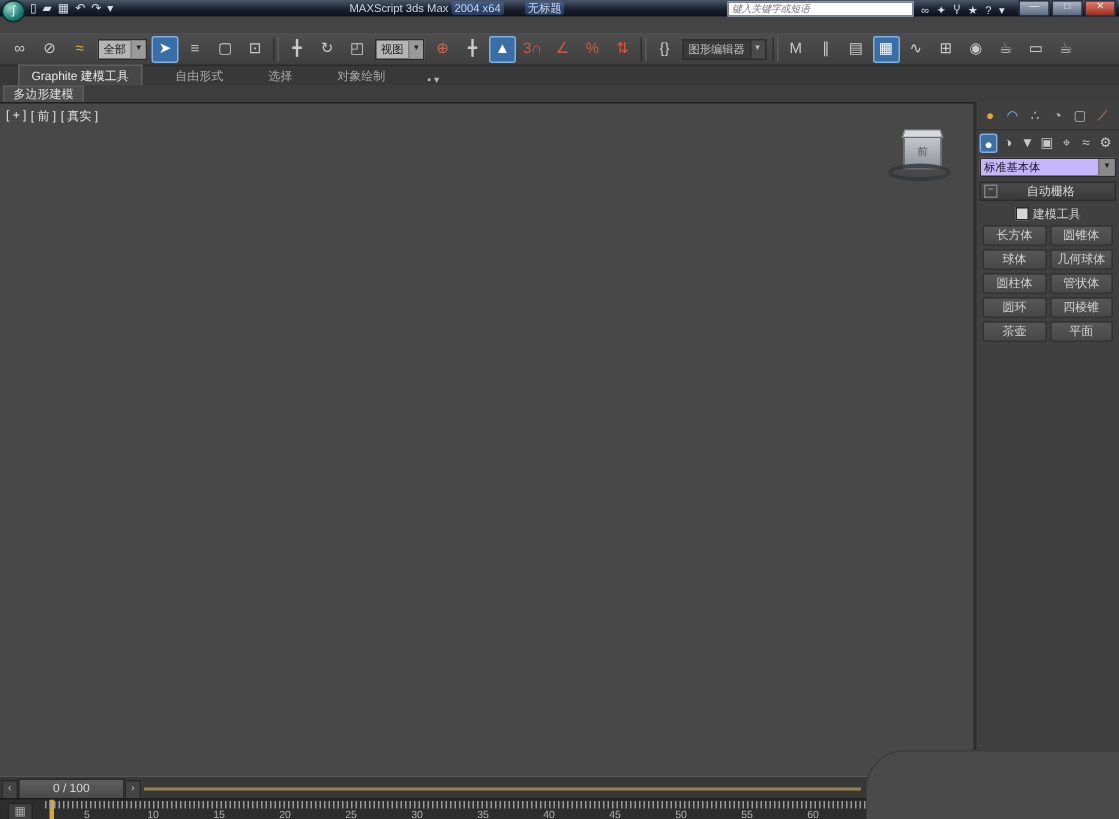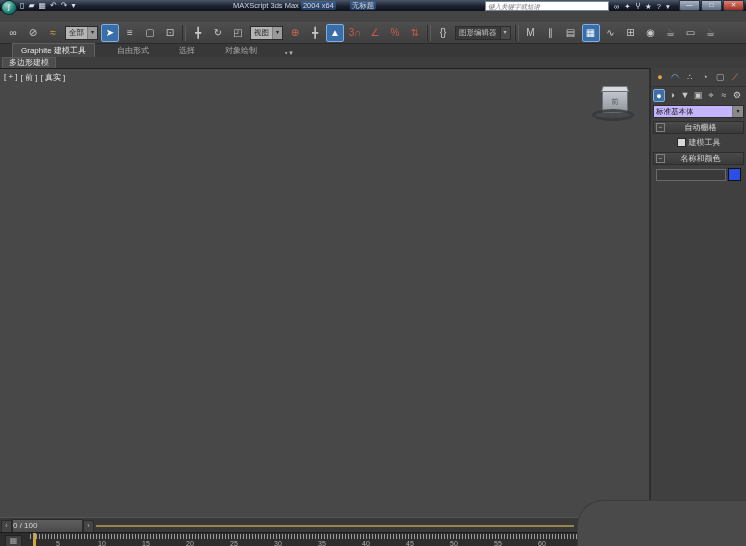--- a/index.html
+++ b/index.html
@@ -94,21 +94,21 @@
   #namefield{flex:1;height:10px;background:#3a3a3a;border:1px solid #6a6a6a;}
   #swatch{width:11px;height:11px;border:1px solid #111;}
   
   #timeslider{position:absolute;left:0;top:517px;width:649px;height:15px;background:#383838;
     border-top:1px solid #555;box-sizing:border-box;}
   .ts-arrow{position:absolute;top:2px;width:9px;height:11px;background:#444;border:1px solid #2b2b2b;
     color:#bdbdbd;font-size:7px;line-height:10px;text-align:center;}
   #ts-prev{left:1px;} #ts-next{left:83px;}
   #ts-btn{position:absolute;left:12px;top:1px;width:69px;height:12px;
     background:linear-gradient(#5e5e5e,#4a4a4a);border:1px solid #2b2b2b;
-    font-size:8px;color:#d6d6d6;line-height:12px;}
+    font-size:8px;color:#d6d6d6;text-align:center;line-height:12px;}
   #ts-groove{position:absolute;left:96px;top:7px;width:478px;height:2px;background:#97844a;}
   #trackbar{position:absolute;left:0;top:532px;width:649px;height:14px;background:#2d2d2d;
     border-top:1px solid #1c1c1c;box-sizing:border-box;}
   #mce-btn{position:absolute;left:5px;top:2px;width:15px;height:11px;background:#3f3f3f;
     border:1px solid #232323;color:#a8a8a8;font-size:8px;line-height:10px;text-align:center;}
   #ruler{position:absolute;left:26px;top:0;width:560px;height:14px;overflow:hidden;}
   .tick{position:absolute;top:1px;width:1px;height:5px;background:#9a9a9a;}
   .rlabel{position:absolute;top:7px;font-size:7px;color:#b0b0b0;transform:translateX(-50%);}
   #framemarker{position:absolute;left:7px;top:0;width:3px;height:13px;background:#d2a93c;}
   
@@ -246,30 +246,32 @@
     </div>
     <div class="rollout">
       <div class="ro-head">
         <span class="ro-minus">−</span>
         <span class="ro-title">自动栅格</span>
       </div>
       <div id="autogrid">
         <span id="ag-box"></span>
         <span id="ag-label">建模工具</span>
       </div>
-    </div>
-    <div class="rollout">
-      <div class="ro-head">
-        <span class="ro-minus">−</span>
-        <span class="ro-title">名称和颜色</span>
-      </div>
-      <div id="namerow">
-        <div id="namefield"></div>
-        <div id="swatch" style="background: rgb(43, 79, 228);"></div>
-      </div>
+      <div id="prim-grid">
+          <div class="prim-btn">长方体</div>
+          <div class="prim-btn">圆锥体</div>
+          <div class="prim-btn">球体</div>
+          <div class="prim-btn">几何球体</div>
+          <div class="prim-btn">圆柱体</div>
+          <div class="prim-btn">管状体</div>
+          <div class="prim-btn">圆环</div>
+          <div class="prim-btn">四棱锥</div>
+          <div class="prim-btn">茶壶</div>
+          <div class="prim-btn">平面</div>
+        </div>
     </div>
   </div>
 
   <div id="timeslider">
     <div id="ts-prev" class="ts-arrow">‹</div>
     <div id="ts-btn">0 / 100</div>
     <div id="ts-next" class="ts-arrow">›</div>
     <div id="ts-groove"></div>
   </div>
 

